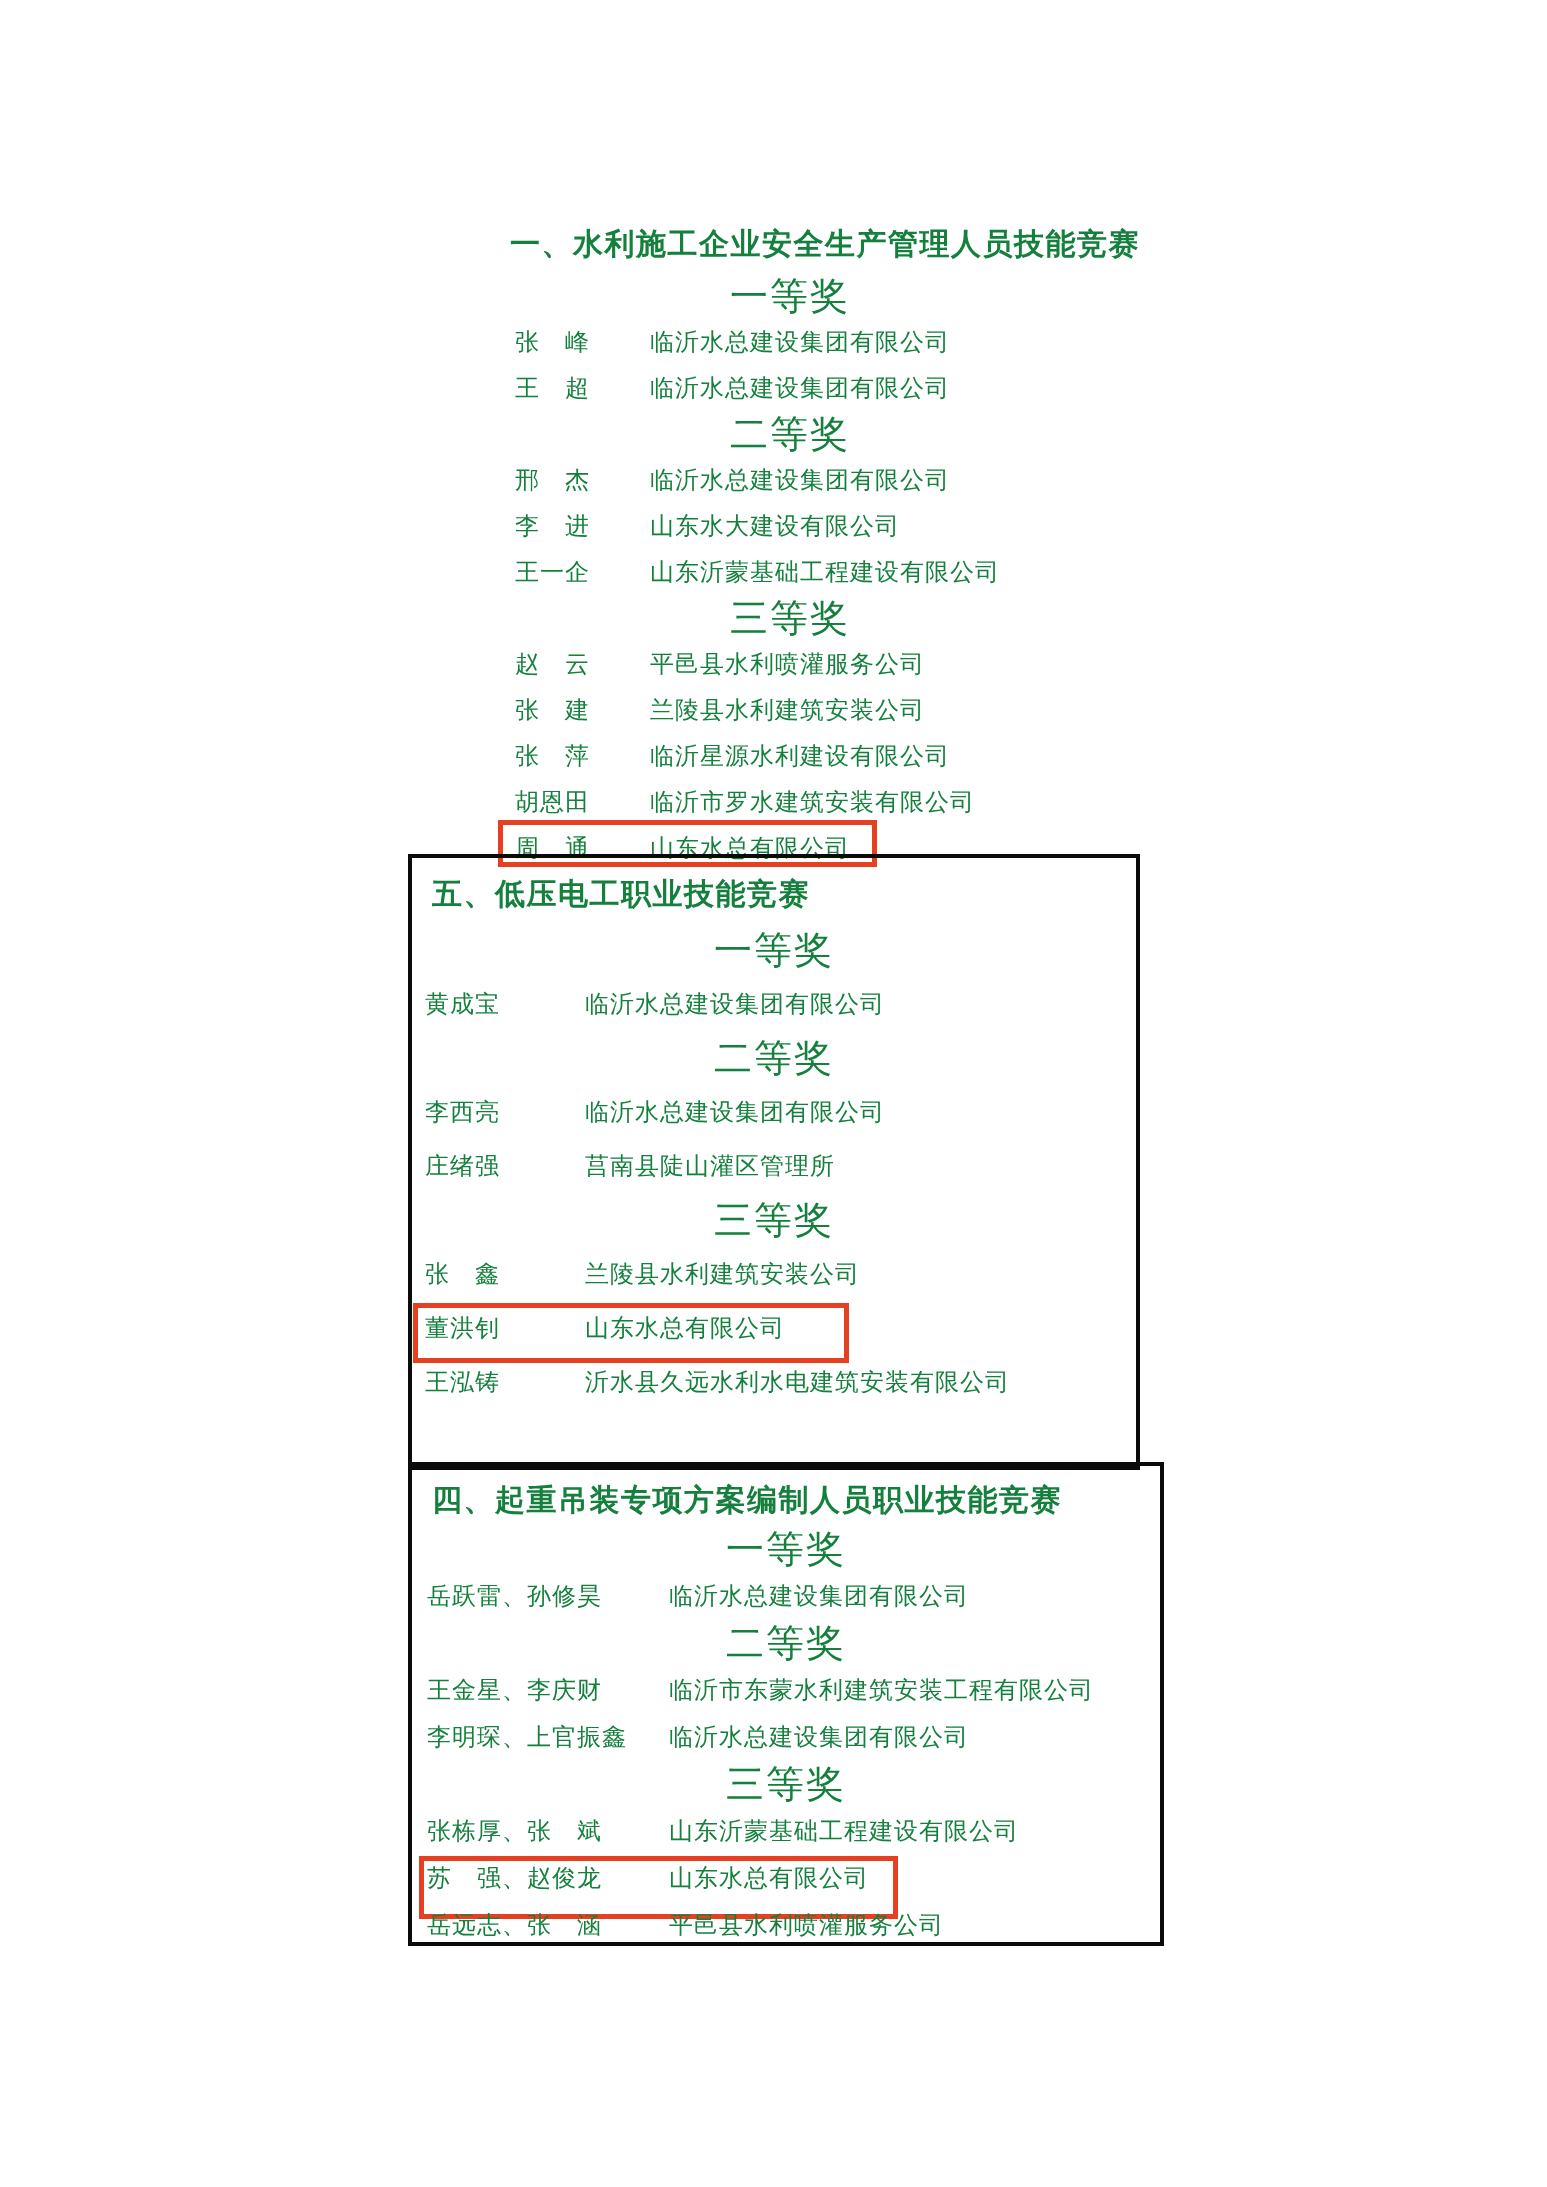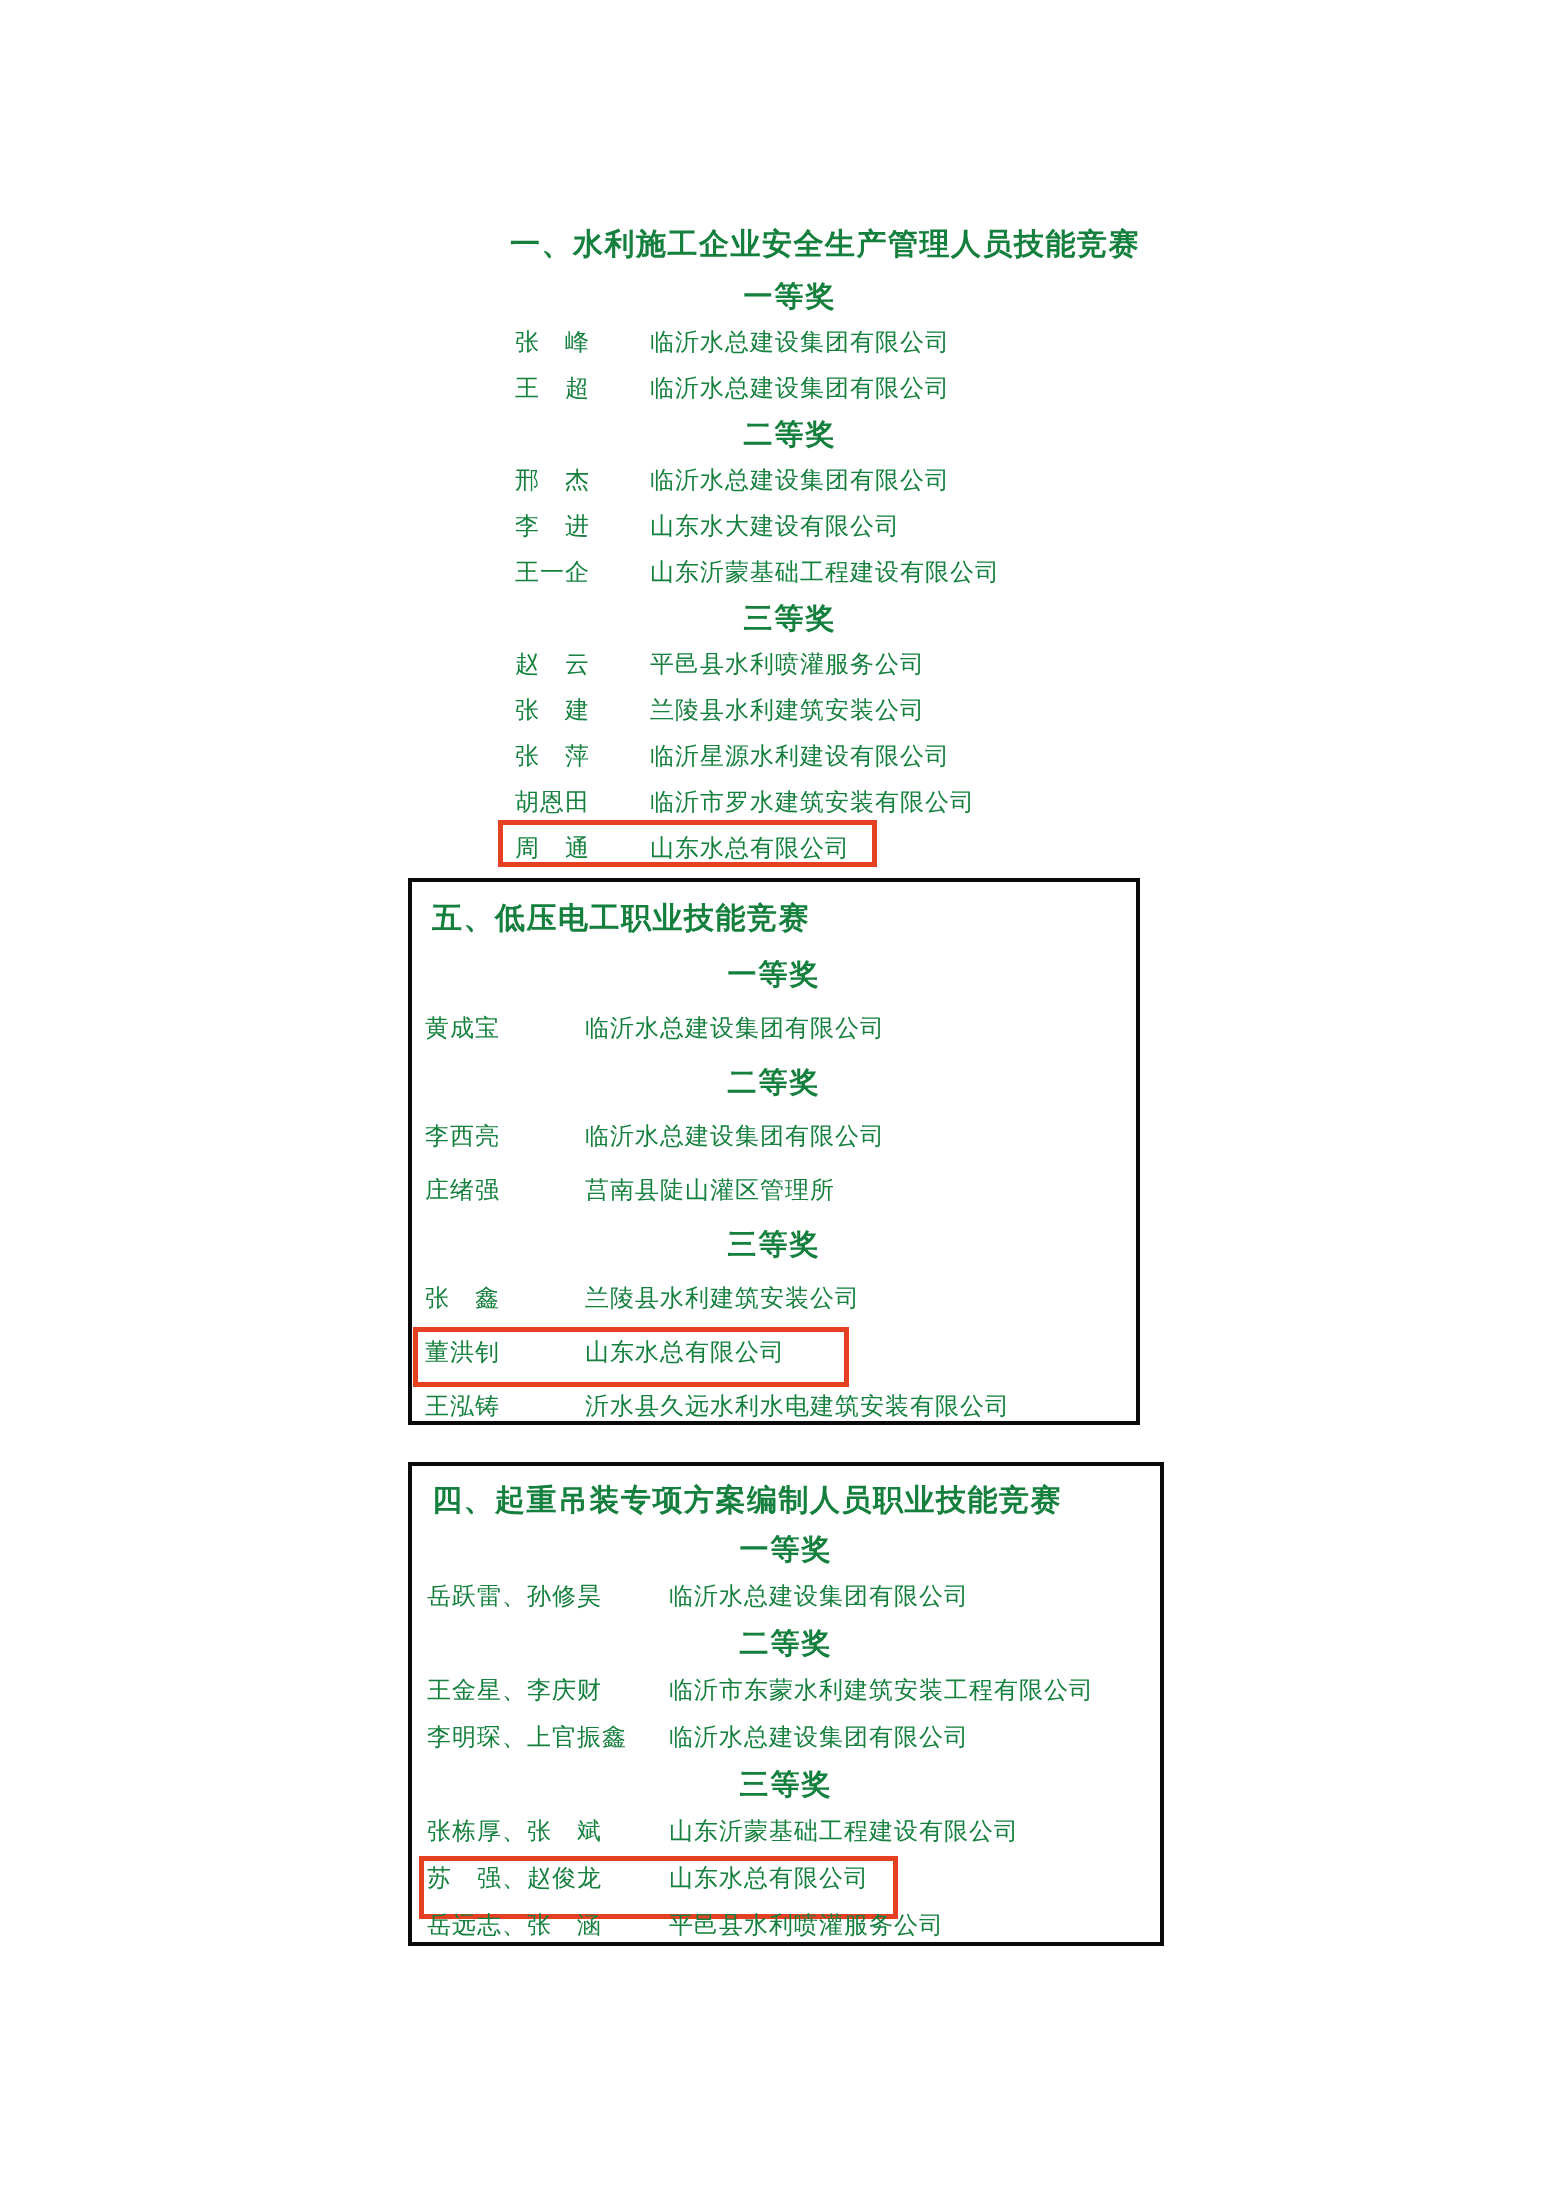--- a/index.html
+++ b/index.html
@@ -16,22 +16,22 @@
     font-family:"Liberation Sans","DejaVu Sans",sans-serif;
     font-weight:700;
     font-size:30px;
     letter-spacing:1.5px;
     white-space:pre;
   }
   .line{position:relative;}
   .award{
     text-align:center;
     font-family:"Liberation Sans","DejaVu Sans",sans-serif;
-    font-weight:700;
-    font-size:29px;
+    font-weight:400;
+    font-size:38px;
     letter-spacing:2px;
   }
   .name,.company{
     position:absolute;
     white-space:pre;
     font-size:24px;
     letter-spacing:1px;
     font-weight:500;
   }
   .hl{
@@ -47,21 +47,21 @@
   .s1 .line{height:46px;line-height:46px;}
   .s1 .name{left:0;}
   .s1 .company{left:135px;}
   .s1 .hl{left:-17px;top:-5px;width:379px;height:47px;}
 
   
   .boxed{
     border:4px solid #0a0a0a;
     box-sizing:border-box;
   }
-  .s2{left:408px;top:878px;width:732px;height:547px;padding-top:13px;}
+  .s2{left:408px;top:854px;width:732px;height:616px;padding-top:13px;}
   .s2 .sec-title{height:52px;line-height:46px;margin-left:20px;}
   .s2 .line{height:54px;line-height:54px;}
   .s2 .name{left:13px;}
   .s2 .company{left:173px;}
   .s2 .hl{left:1px;top:2px;width:436px;height:60px;}
 
   .s3{left:408px;top:1462px;width:756px;height:484px;padding-top:12px;}
   .s3 .sec-title{height:48px;line-height:44px;margin-left:20px;}
   .s3 .line{height:47px;line-height:47px;}
   .s3 .name{left:15px;}

